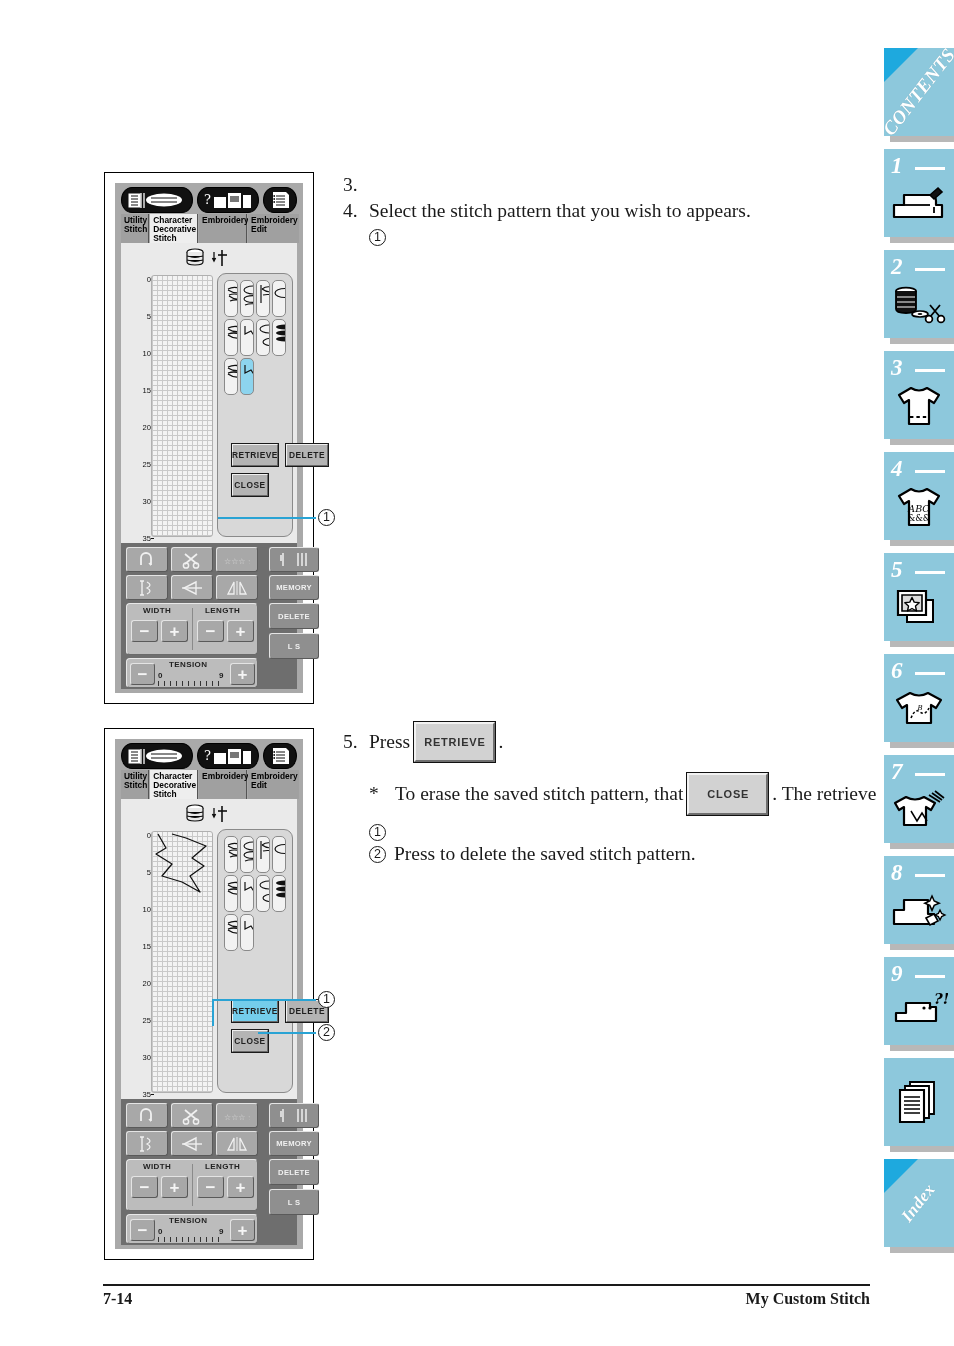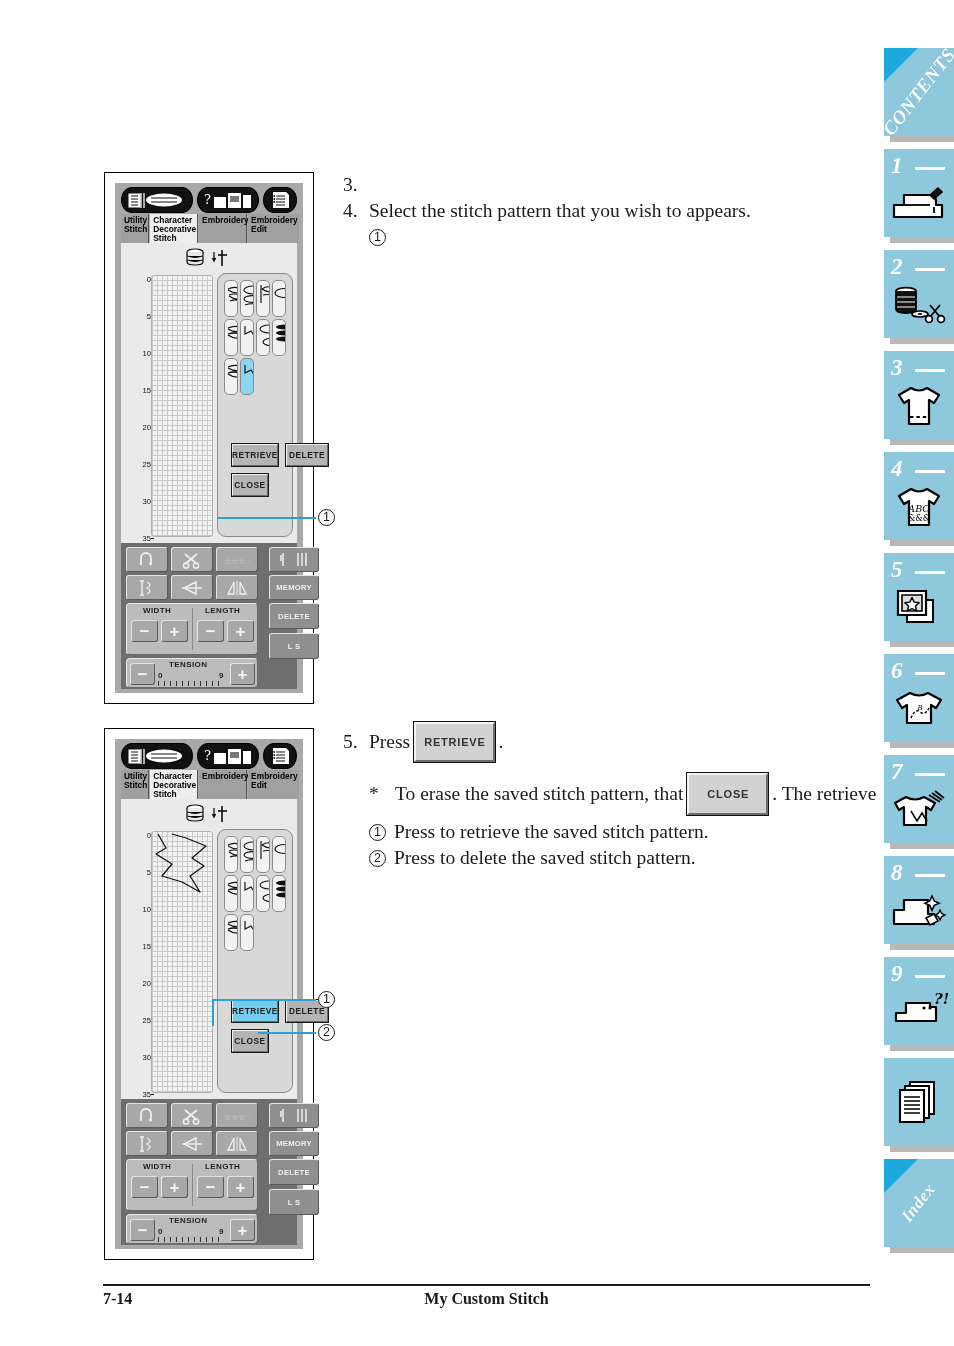--- a/index.html
+++ b/index.html
@@ -95,21 +95,21 @@
   .footer-rule {
     position:absolute; left:103px; top:1284px; width:767px; height:1.6px;
     background:#1a1a1a;
   }
   .footer-pg {
     position:absolute; left:103px; top:1290px;
     font-family:"Liberation Serif", serif; font-weight:bold; font-size:16px;
   }
   .footer-title {
     position:absolute; left:103px; top:1290px; width:767px;
-    text-align:center;
+    text-align:right;
     font-family:"Liberation Serif", serif; font-weight:bold; font-size:16px;
   }
 
   
   .shot {
     position:absolute; background:#ffffff; border:1.6px solid #000;
   }
   .lcd { position:absolute; inset:10px; background:#a9a9a9; }
 
   
@@ -425,21 +425,20 @@
 
     <div class="instr-sub" style="align-items:center;">
       <span class="star">*</span>
       <span>To erase the saved stitch pattern, that</span>
       <span class="inlinebtn wide">CLOSE</span>
       <span>. The retrieve</span>
     </div>
 
     <div class="instr-sub" style="margin-top:4px;">
       <span class="circnum">1</span>
-      <span>Press to retrieve the saved stitch pattern.</span>
     </div>
     <div class="instr-sub">
       <span class="circnum">2</span>
       <span>Press to delete the saved stitch pattern.</span>
     </div>
   </div>
 
   <div class="shot" style="left:104px; top:172px; width:210px; height:532px;">
     <div class="lcd">
 

